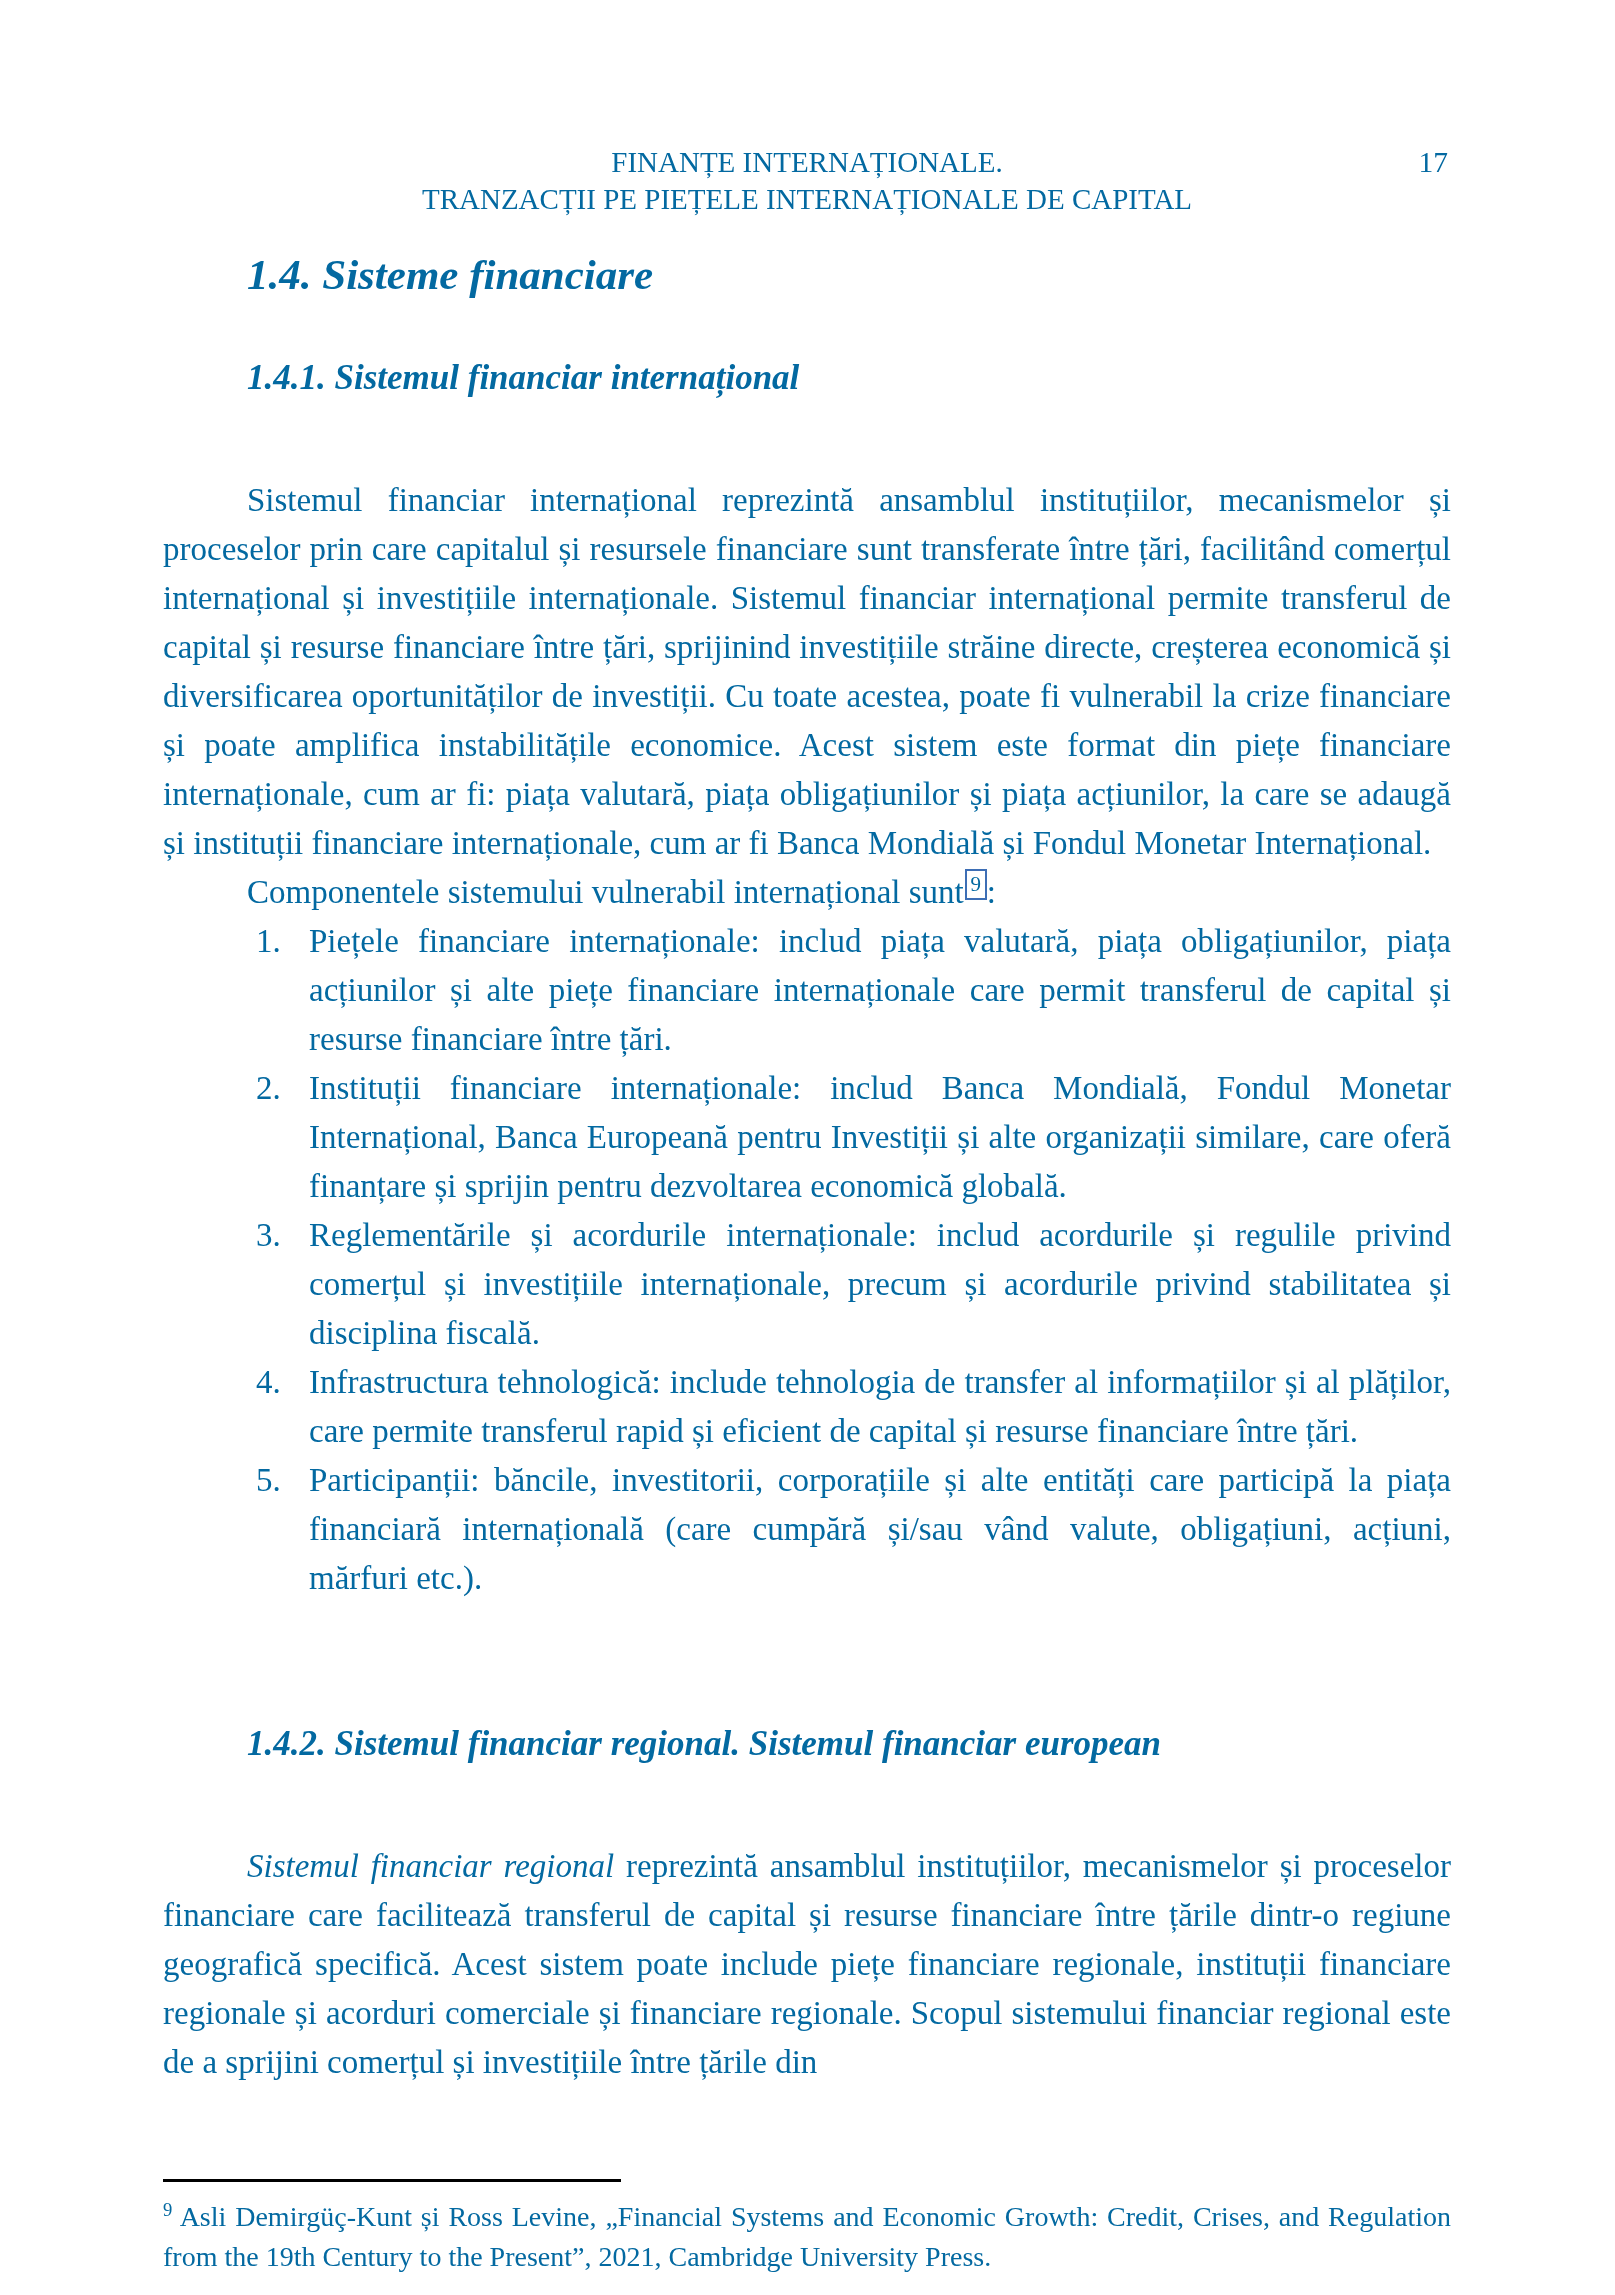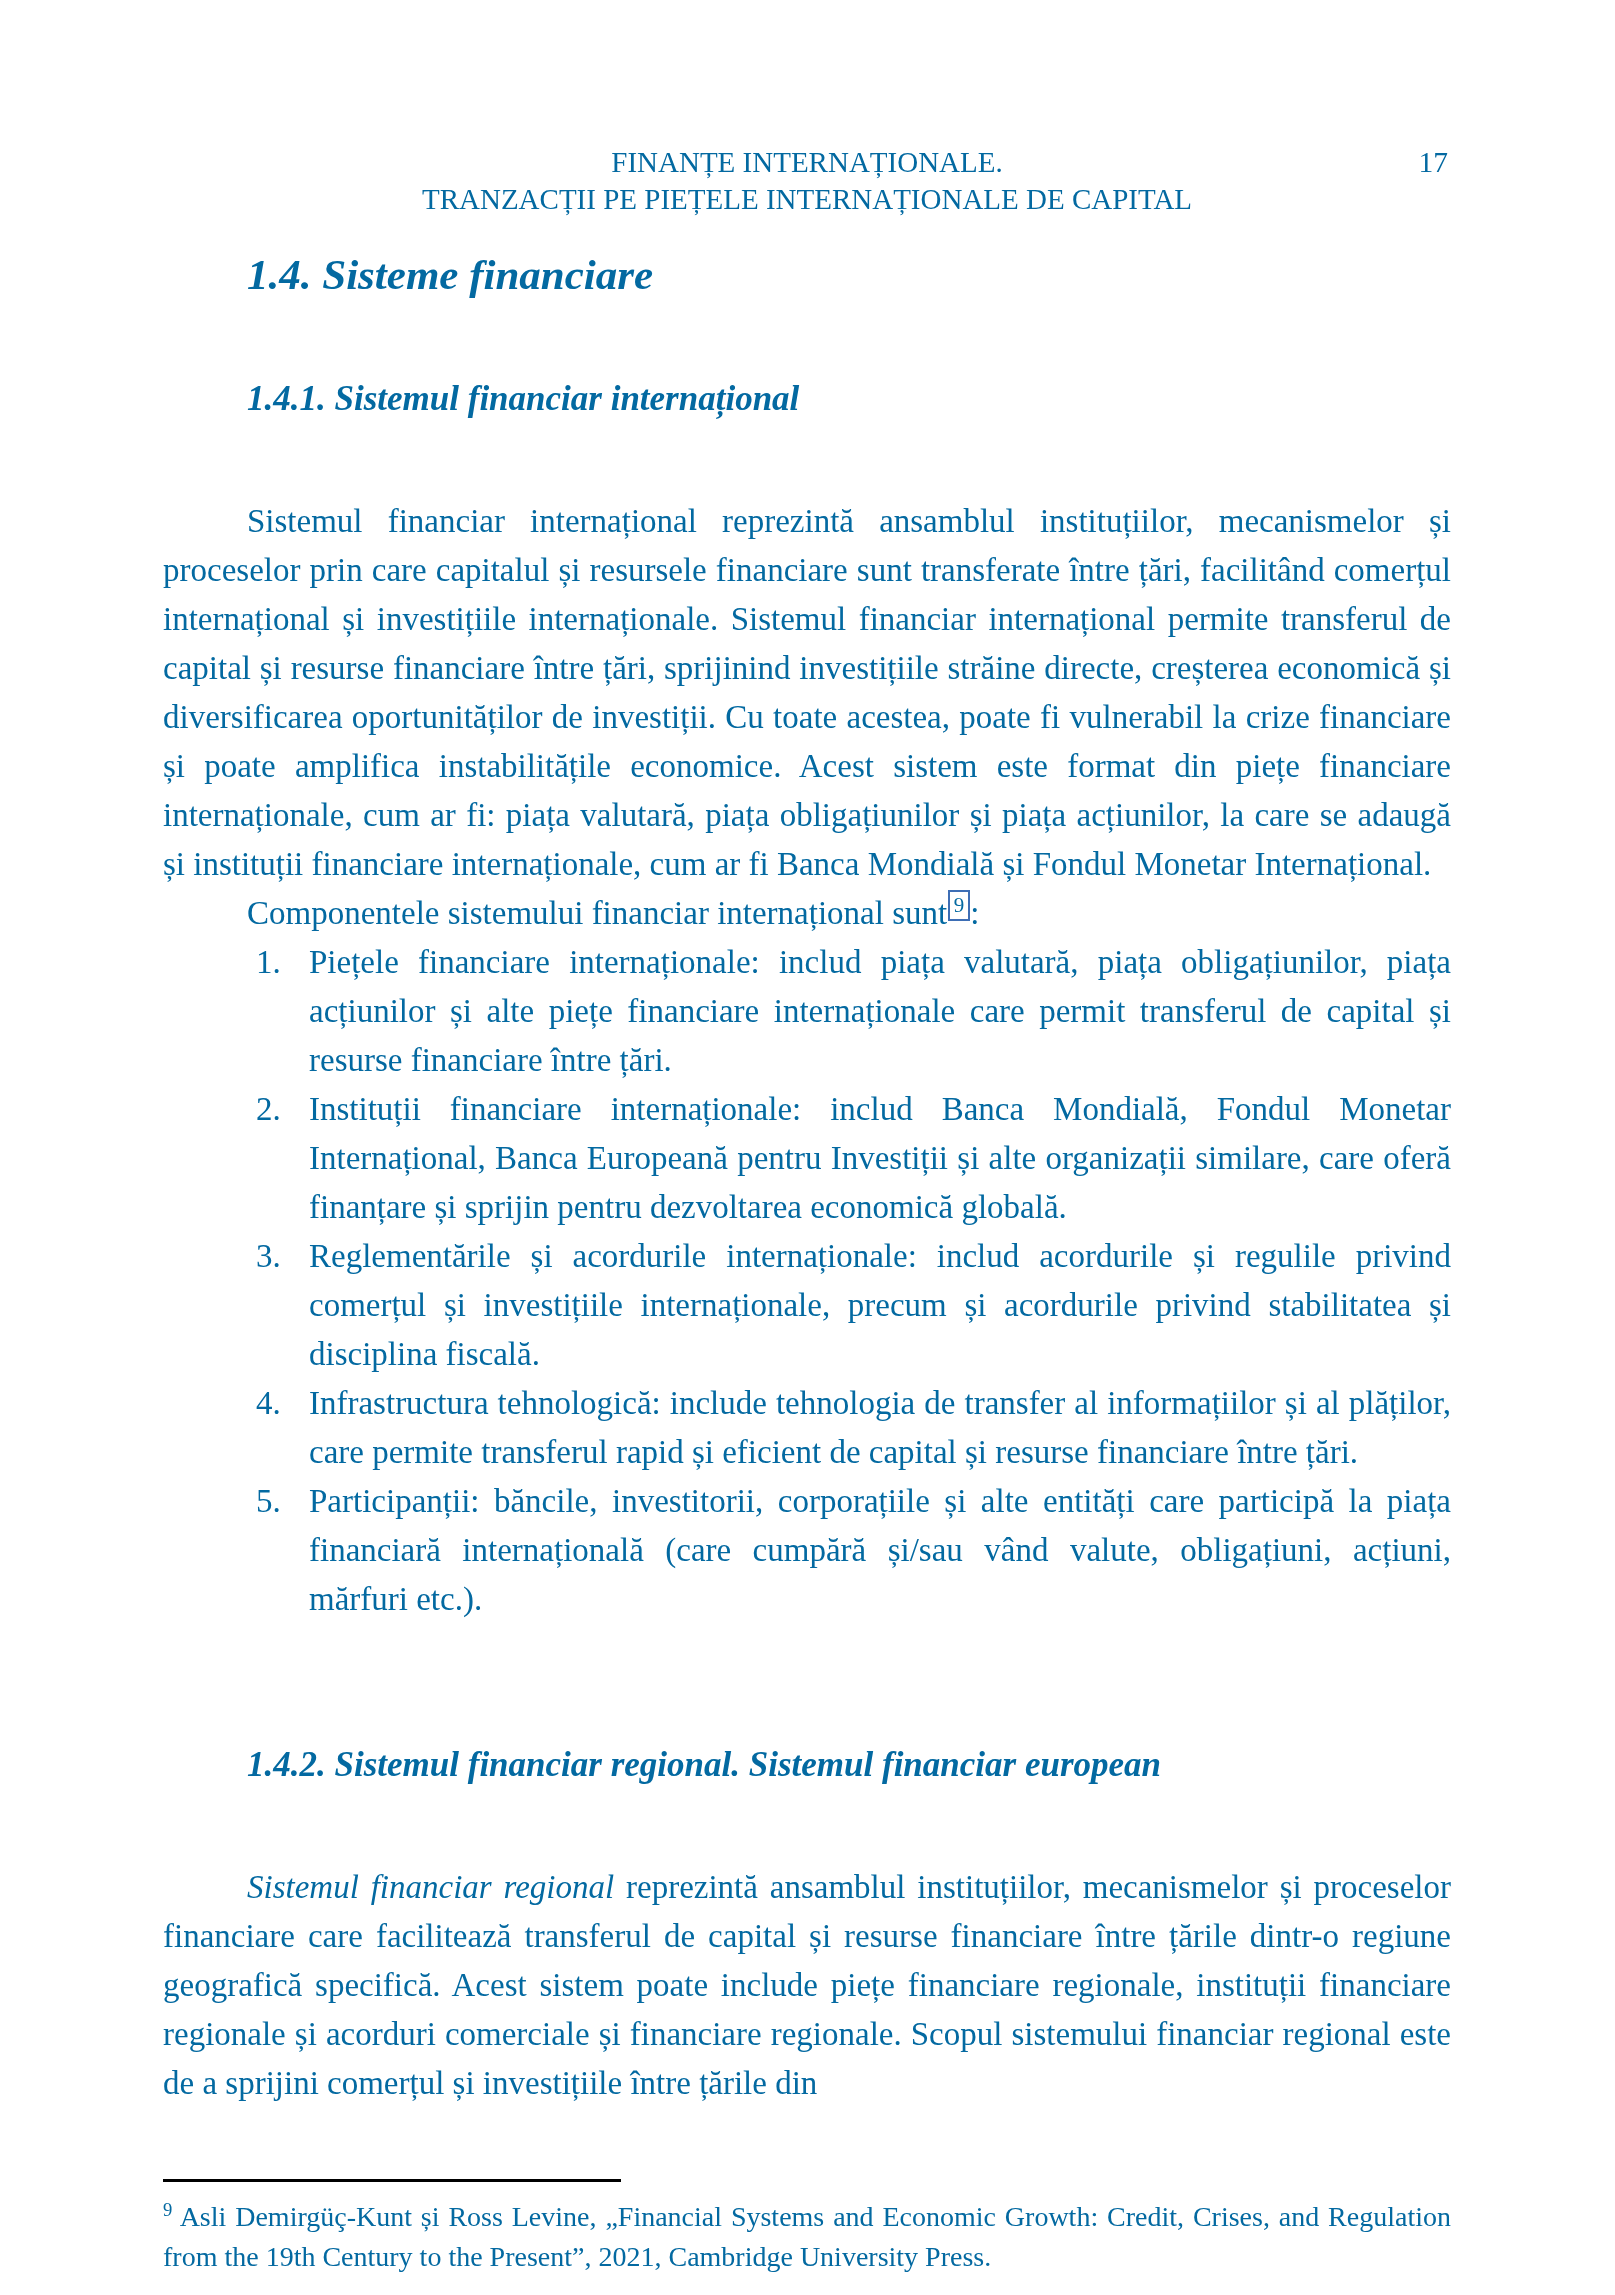--- a/index.html
+++ b/index.html
@@ -47,21 +47,21 @@
     font-style: italic;
   }
   .subsection-title {
     font-size: 35px;
     font-weight: bold;
     font-style: italic;
     padding-left: 84px;
     line-height: 47px;
     margin: 0;
   }
-  .subsection-title.first  { margin-top: 77px; }
+  .subsection-title.first  { margin-top: 56px; }
   .subsection-title.second { margin-top: 117px; }
 
   
   .body-par {
     margin: 0;
     text-align: justify;
     text-indent: 84px;
   }
   .body-par.after-heading { margin-top: 75px; }
   .lead-italic { font-style: italic; }
@@ -131,21 +131,21 @@
     </div>
     <div class="page-number">17</div>
   </header>
 
   <h1 class="section-title">1.4. Sisteme financiare</h1>
 
   <h2 class="subsection-title first">1.4.1. Sistemul financiar internațional</h2>
 
   <p class="body-par after-heading">Sistemul financiar internațional reprezintă ansamblul instituțiilor, mecanismelor și proceselor prin care capitalul și resursele financiare sunt transferate între țări, facilitând comerțul internațional și investițiile internaționale. Sistemul financiar internațional permite transferul de capital și resurse financiare între țări, sprijinind investițiile străine directe, creșterea economică și diversificarea oportunităților de investiții. Cu toate acestea, poate fi vulnerabil la crize financiare și poate amplifica instabilitățile economice. Acest sistem este format din piețe financiare internaționale, cum ar fi: piața valutară, piața obligațiunilor și piața acțiunilor, la care se adaugă și instituții financiare internaționale, cum ar fi Banca Mondială și Fondul Monetar Internațional.</p>
 
-  <p class="body-par"><span>Componentele sistemului financiar internațional sunt</span><sup class="footnote-ref">9</sup><span>:</span></p>
+  <p class="body-par"><span>Componentele sistemului vulnerabil internațional sunt</span><sup class="footnote-ref">9</sup><span>:</span></p>
 
   <ol class="num-list">
     <li class="list-item">
       <span class="list-num">1.</span>
       <span class="list-text">Piețele financiare internaționale: includ piața valutară, piața obligațiunilor, piața acțiunilor și alte piețe financiare internaționale care permit transferul de capital și resurse financiare între țări.</span>
     </li>
     <li class="list-item">
       <span class="list-num">2.</span>
       <span class="list-text">Instituții financiare internaționale: includ Banca Mondială, Fondul Monetar Internațional, Banca Europeană pentru Investiții și alte organizații similare, care oferă finanțare și sprijin pentru dezvoltarea economică globală.</span>
     </li>

